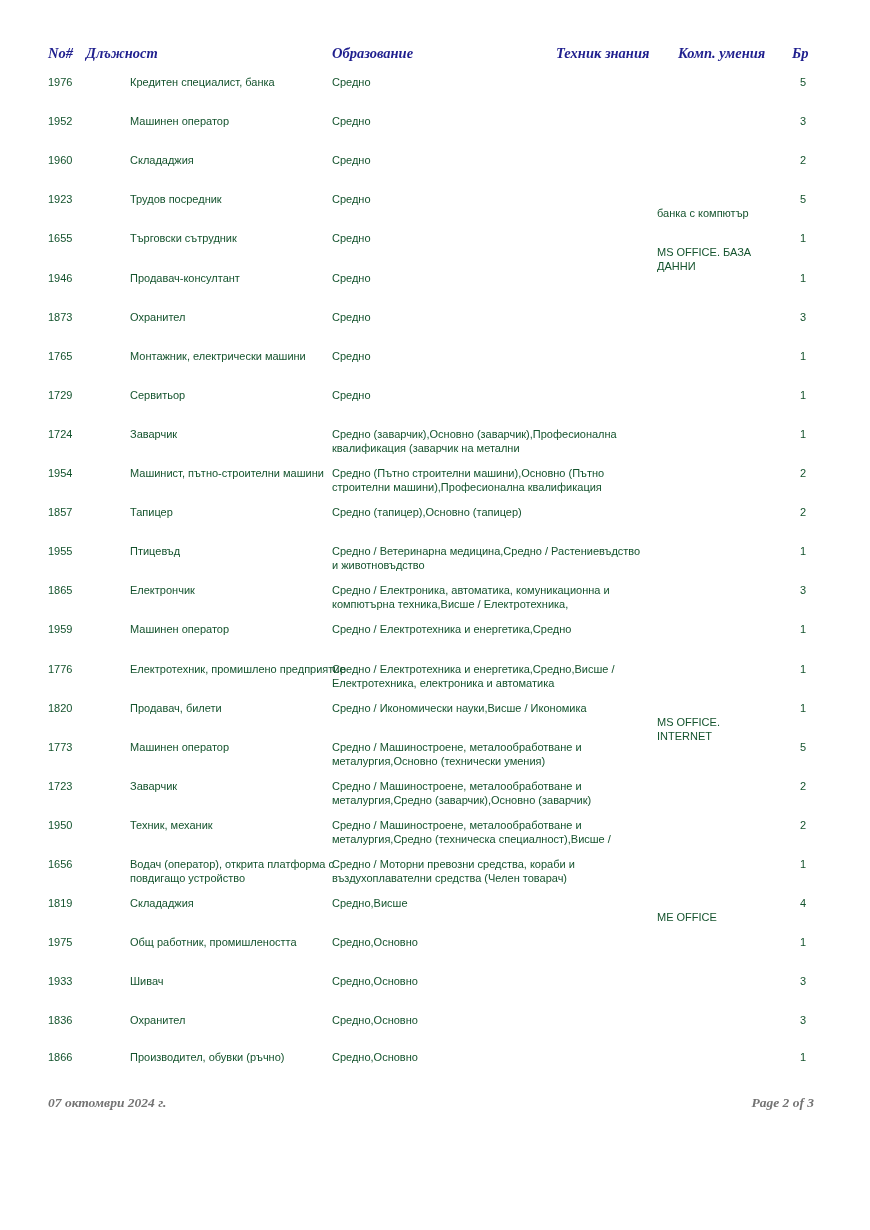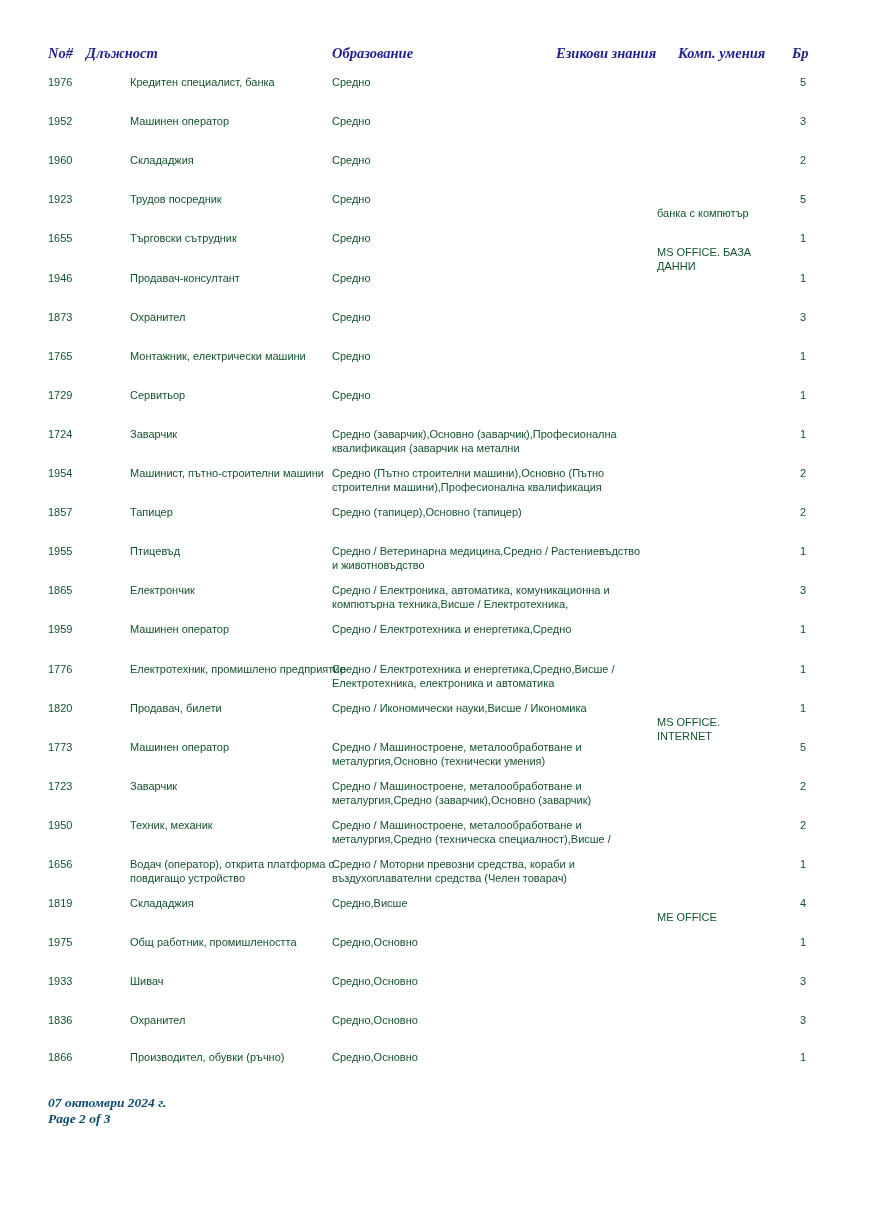--- a/index.html
+++ b/index.html
@@ -72,34 +72,33 @@
     position: absolute;
     top: 1095px;
     left: 48px;
     right: 56px;
     display: flex;
     justify-content: space-between;
     font-family: "Liberation Serif", serif;
     font-size: 13.5px;
     font-weight: bold;
     font-style: italic;
-    color: #0c4a6e;
-    flex-direction: column;
+    color: #737373;
   }
 </style>
 </head>
 <body>
 
 <div class="page">
 
   <div class="report-header">
     <span class="hdr hdr-no">No#</span>
     <span class="hdr hdr-position">Длъжност</span>
     <span class="hdr hdr-education">Образование</span>
-    <span class="hdr hdr-languages">Езикови знания</span>
+    <span class="hdr hdr-languages">Техник знания</span>
     <span class="hdr hdr-computer">Комп. умения</span>
     <span class="hdr hdr-count">Бр</span>
   </div>
 
   <div class="rows" id="rows">
   <div class="row" style="top: 75px;">
     <span class="cell c-no">1976</span>
     <span class="cell c-pos">Кредитен специалист, банка</span>
     <span class="cell c-edu">Средно</span>
     <span class="cell c-lang"></span>

